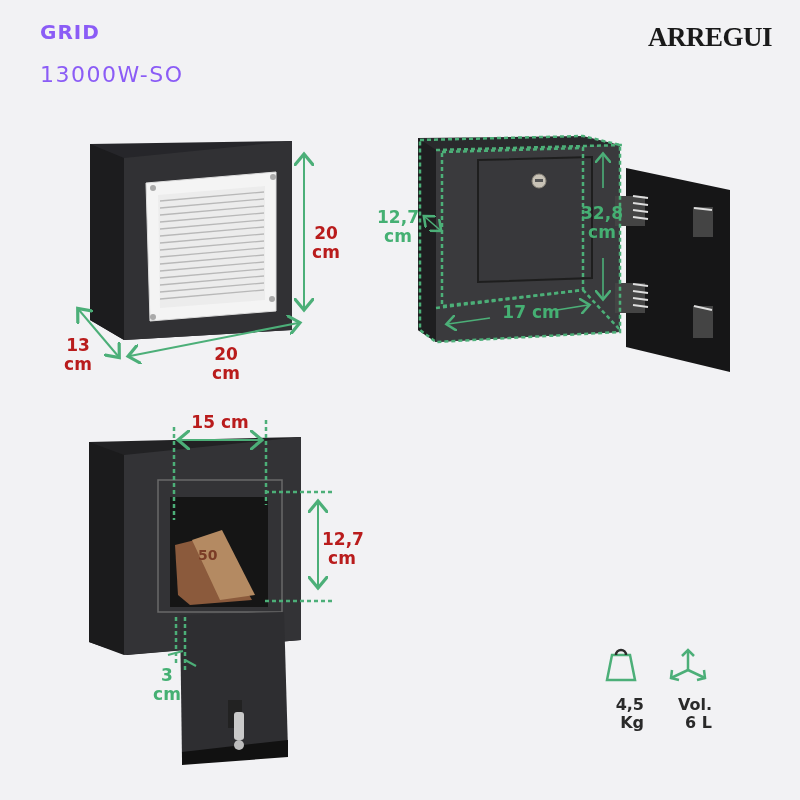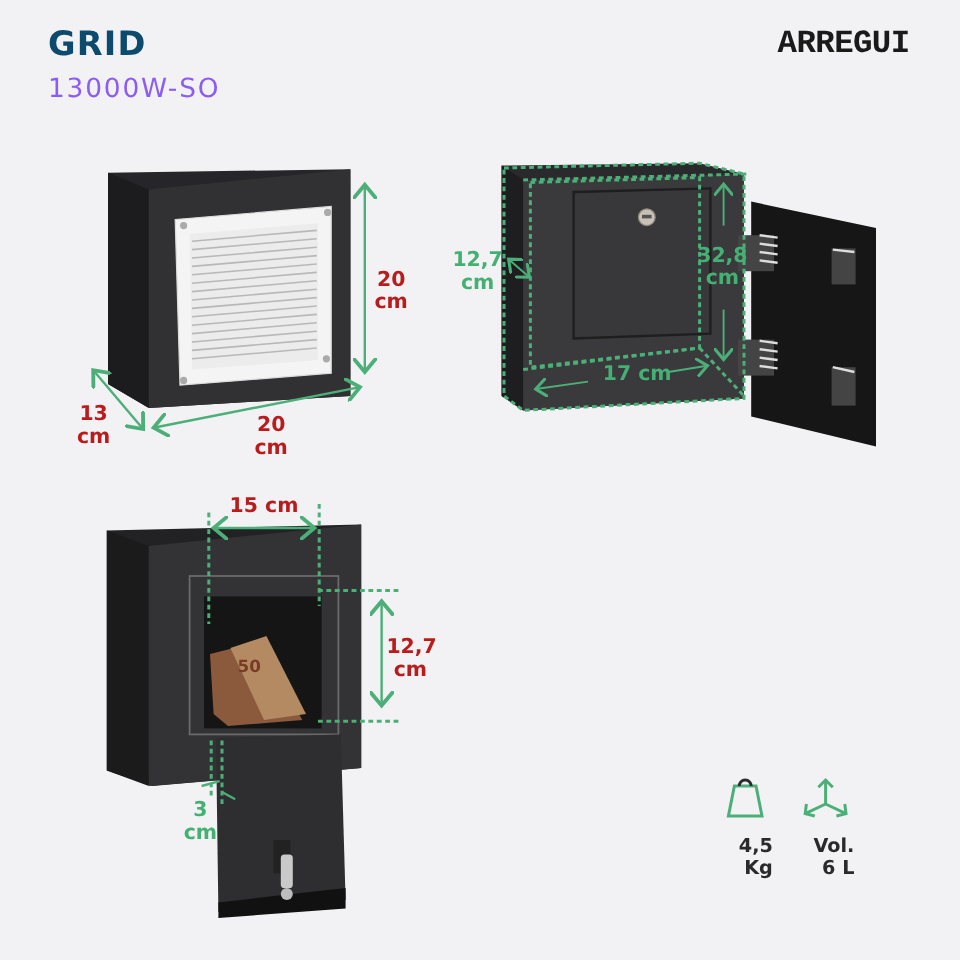--- a/index.html
+++ b/index.html
@@ -1,20 +1,20 @@
 <!DOCTYPE html>
 <html><head>
 <meta charset="utf-8">
 <style>
   html,body{margin:0;padding:0;}
   body{width:800px;height:800px;background:#f2f2f4;position:relative;overflow:hidden;font-family:"DejaVu Sans","Liberation Sans",sans-serif;}
   .abs{position:absolute;}
-  .title{left:40px;top:20px;font-size:28px;font-weight:bold;color:#0c4a6e;letter-spacing:1px;}
+  .title{left:40px;top:20px;font-size:20px;font-weight:bold;color:#8b5cf6;letter-spacing:1px;}
   .subtitle{left:40px;top:62px;font-size:22px;color:#8b5cf6;letter-spacing:1.5px;}
-  .brand{left:648px;top:22px;font-size:27px;font-weight:bold;color:#1a1a1a;letter-spacing:-0.5px;font-family:Liberation Mono, monospace;}
+  .brand{left:648px;top:22px;font-size:27px;font-weight:bold;color:#1a1a1a;letter-spacing:-0.5px;font-family:Liberation Serif, serif;}
   .dim{font-weight:bold;font-size:17px;line-height:19px;text-align:center;color:#b91c1c;}
   .dim.green{color:#45b073;}
   .stat{font-size:16px;font-weight:bold;color:#2a2a2a;text-align:right;line-height:18px;}
 </style>
 </head>
 <body>
 
 <div class="abs title">GRID</div>
 <div class="abs subtitle">13000W-SO</div>
 <div class="abs brand">ARREGUI</div>

